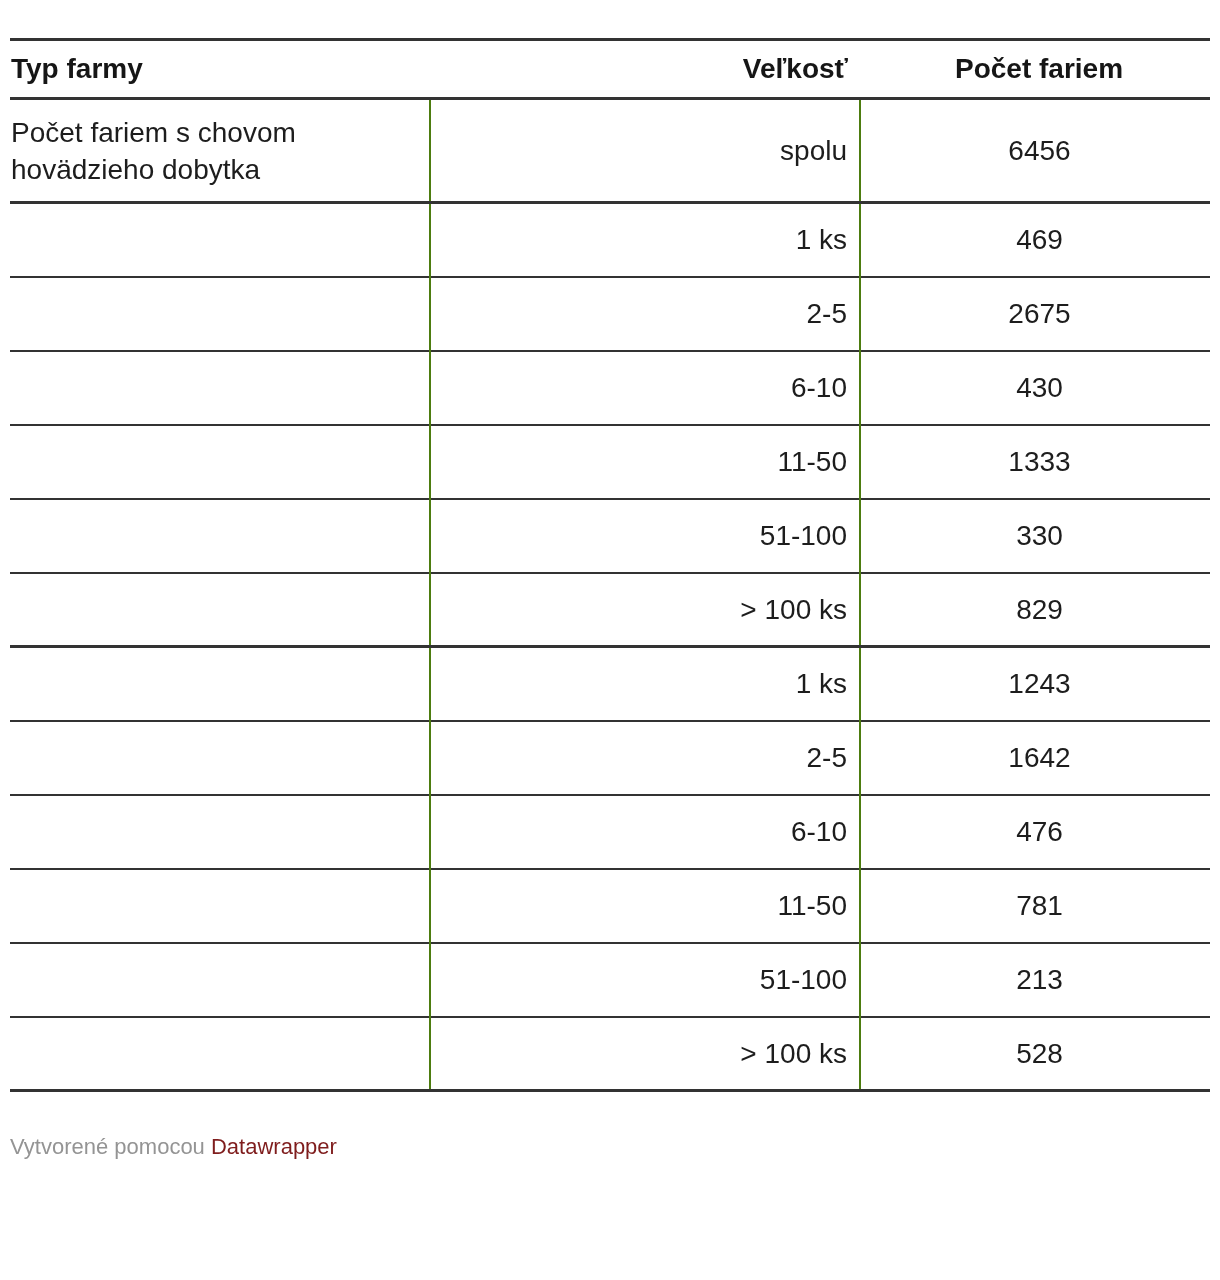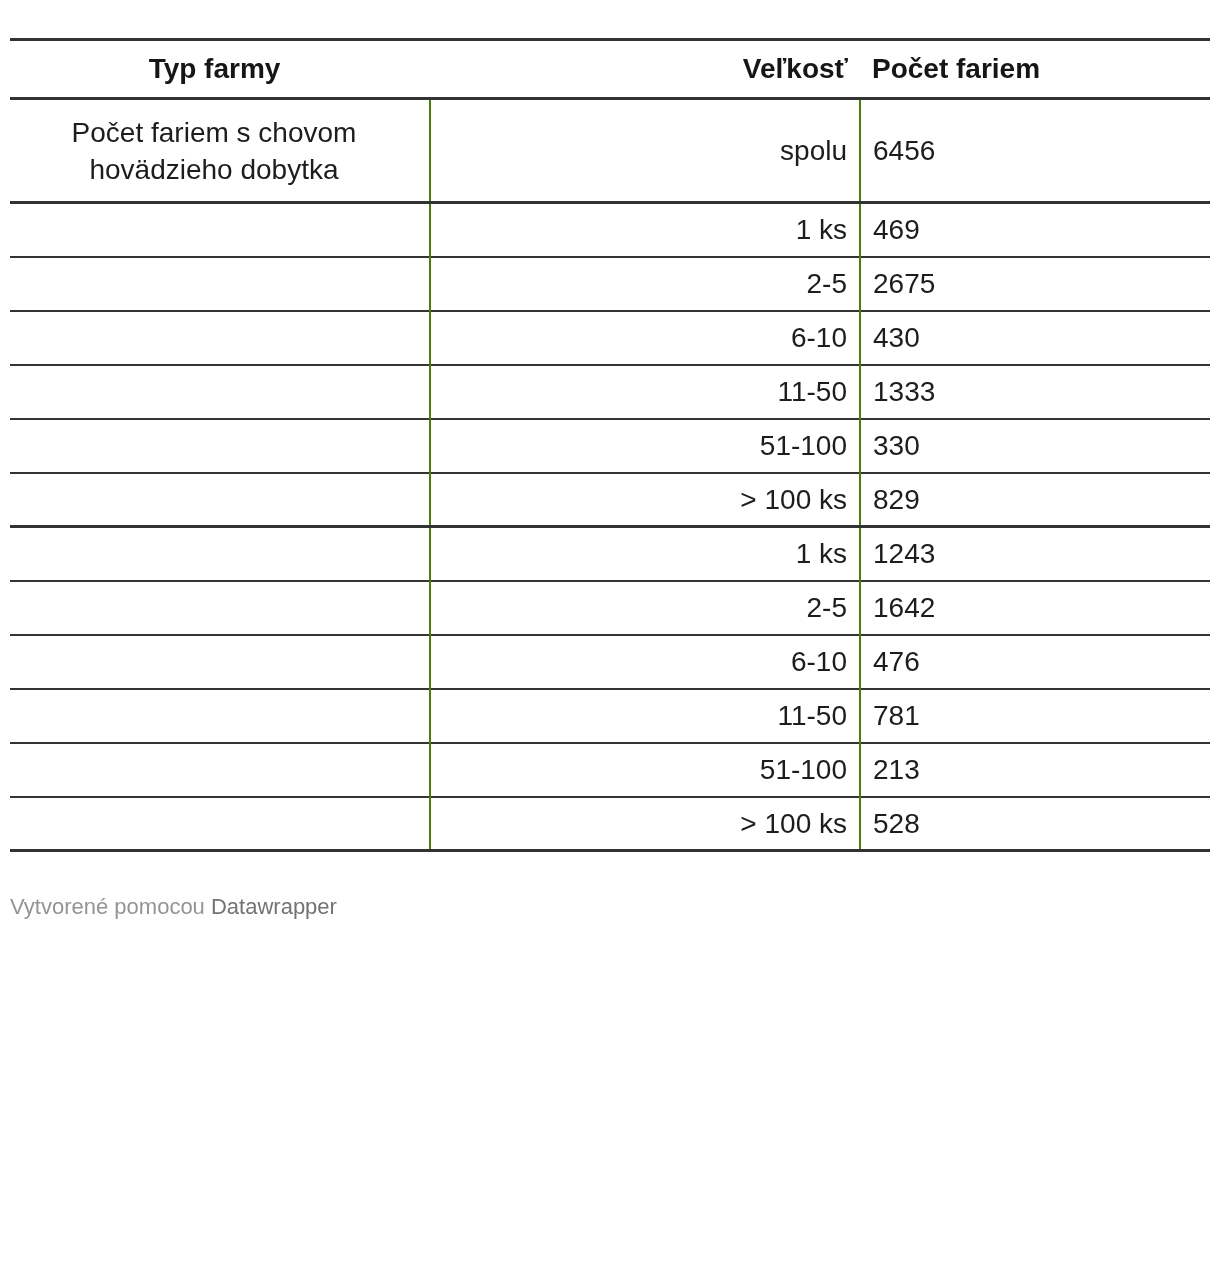--- a/index.html
+++ b/index.html
@@ -28,44 +28,44 @@
   col.w3 { width: 350px; }
 
   thead tr { height: 59px; }
   thead th {
     border-bottom: 3px solid #333333;
     font-size: 28px;
     font-weight: 700;
     color: #161616;
     vertical-align: middle;
   }
-  tbody tr { height: 54px; }
+  tbody tr { height: 74px; }
   tbody tr.tall { height: 104px; }
   tbody tr + tr { border-top: 2px solid #333333; }
   tbody tr.thick-top { border-top: 3px solid #333333; }
   tbody td {
     font-size: 28px;
     font-weight: 400;
     vertical-align: middle;
     line-height: 37px;
   }
   tbody td.c2, tbody td.c3 { border-left: 2px solid #4d7c0f; }
 
-  .c1 { text-align: center;  padding-left: 1px; padding-right: 12px; }
+  .c1 { text-align: left;  padding-left: 1px; padding-right: 12px; }
   .c2 { text-align: right;  padding-left: 34px; padding-right: 12px; }
-  .c3 { text-align: left; padding-right: 4px; padding-left: 12px; }
+  .c3 { text-align: center; padding-right: 4px; padding-left: 12px; }
 
   .attribution {
     margin: 41px 10px 0 10px;
     font-size: 22px;
     line-height: 28px;
     color: #949494;
   }
   .attribution a {
-    color: #737373;
+    color: #7f1d1d;
     text-decoration: none;
     cursor: pointer;
   }
 </style>
 </head>
 <body>
 
 <div class="embed">
 
   <table class="farms">

